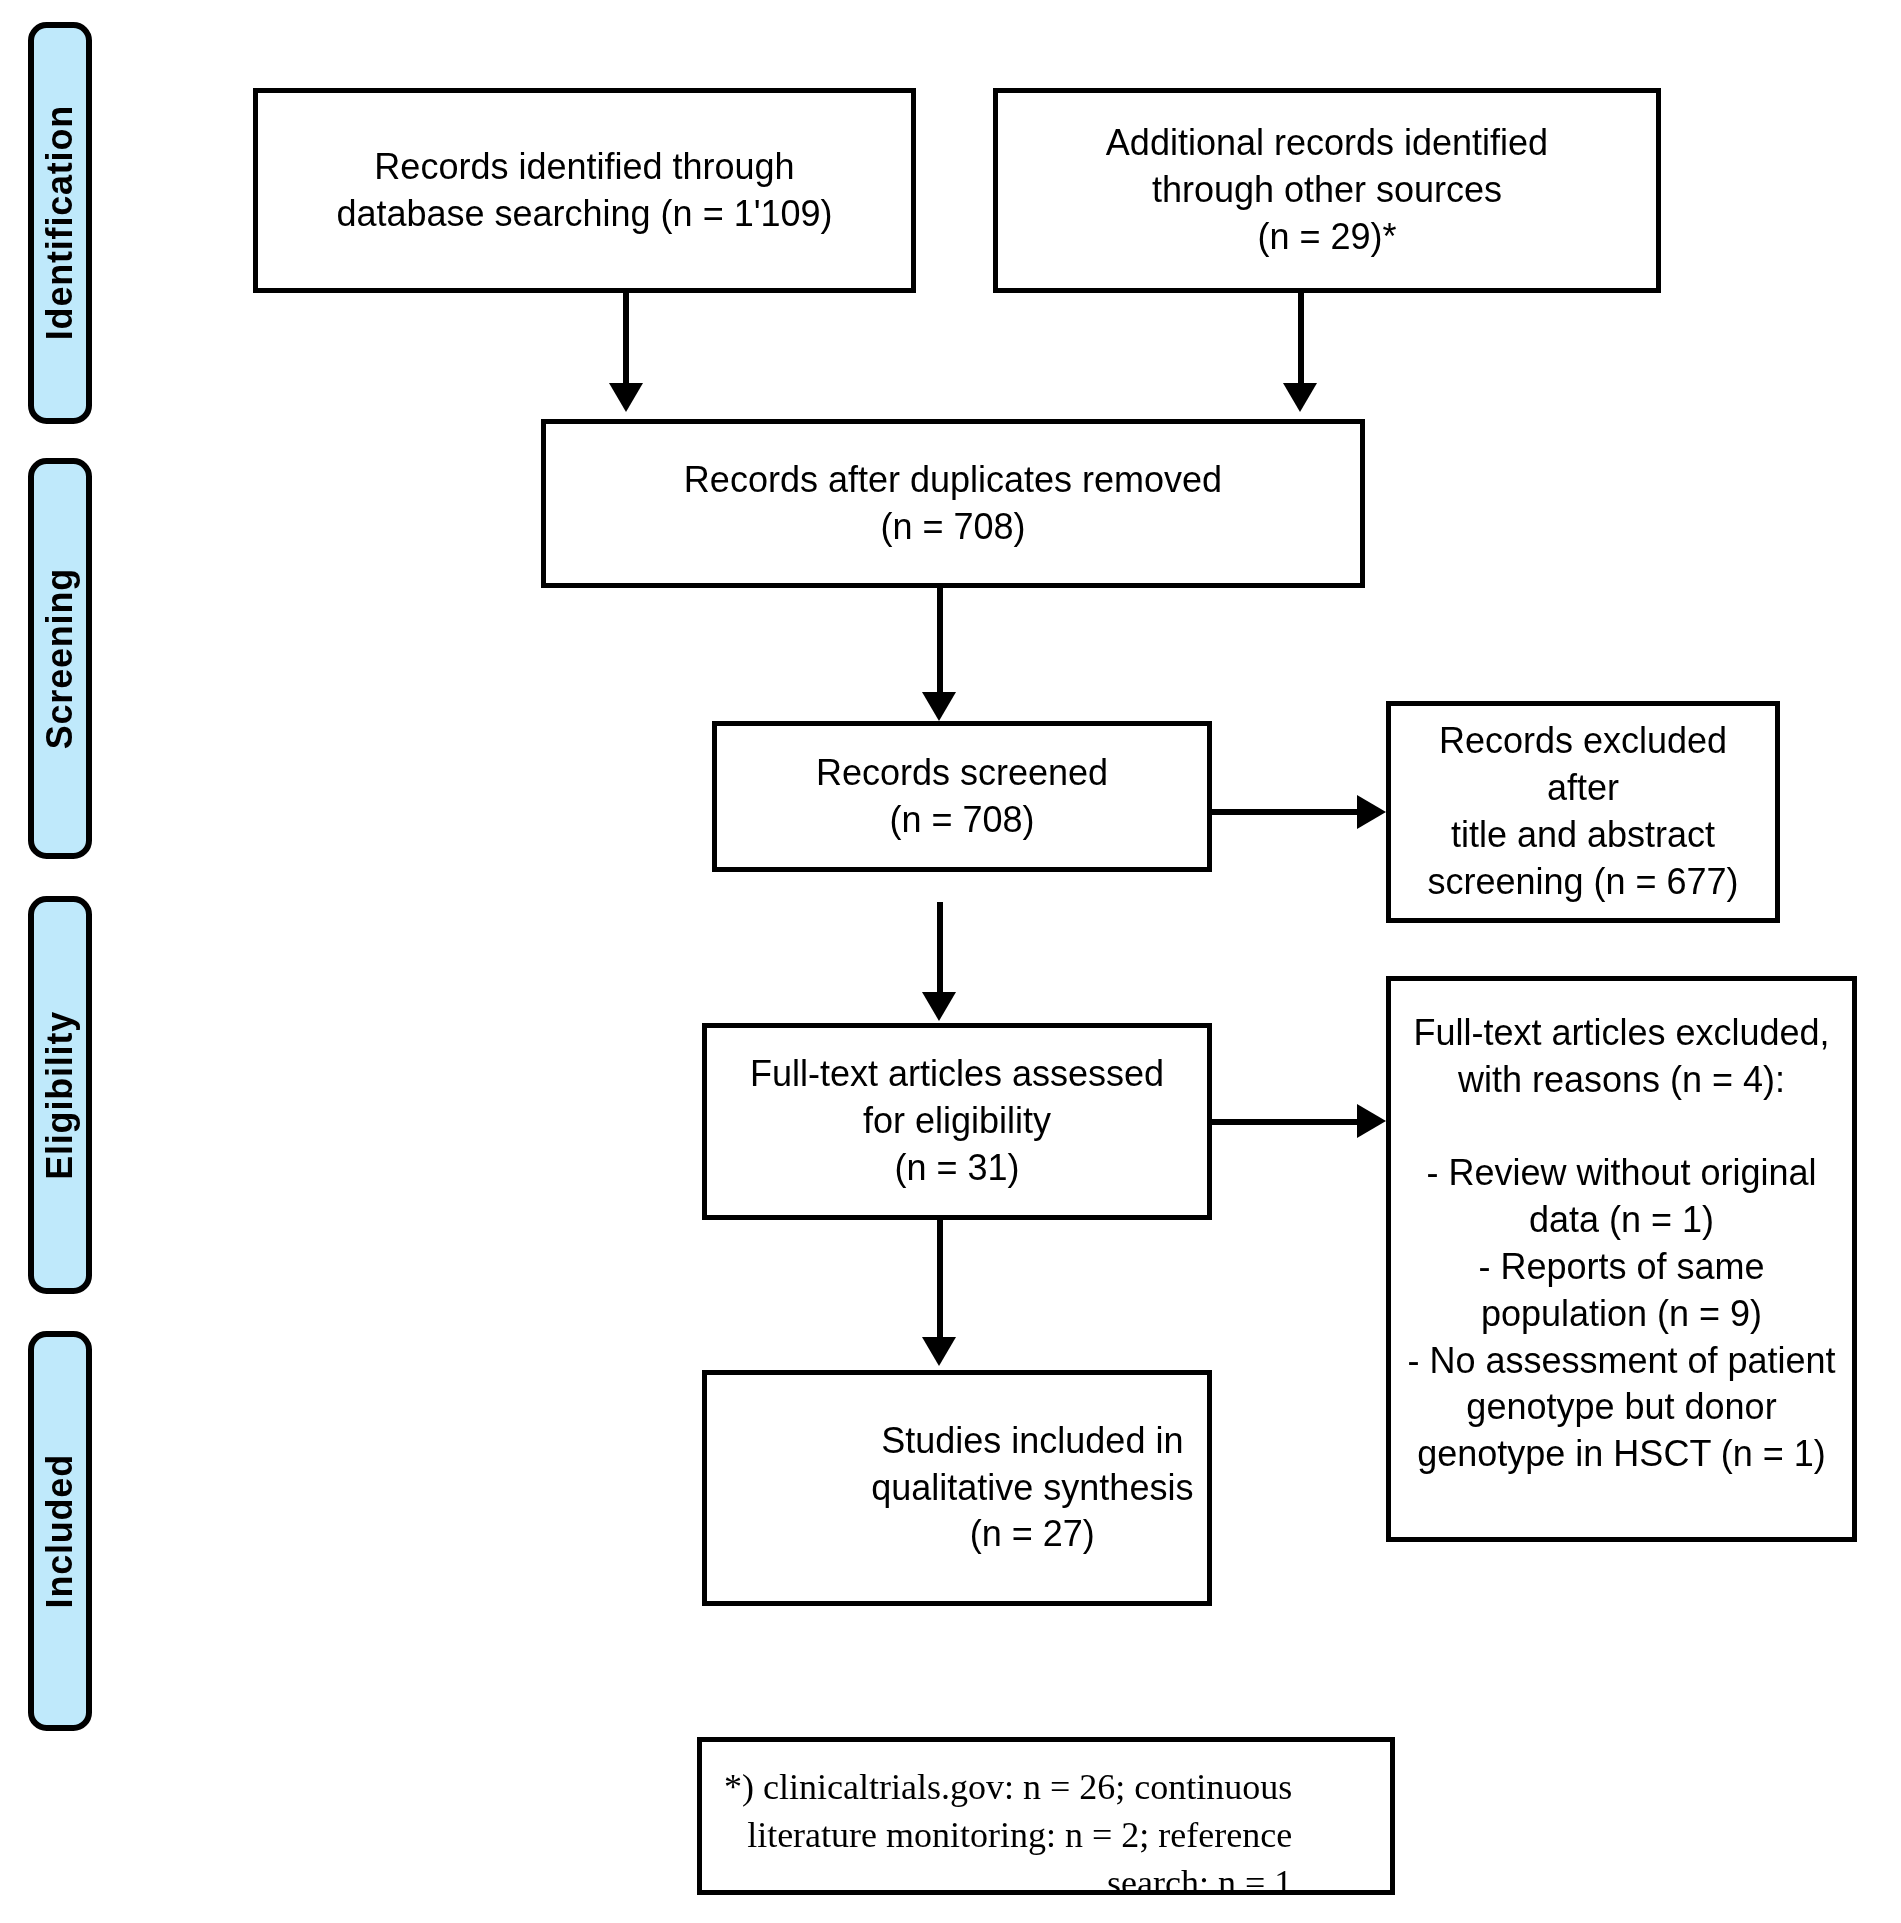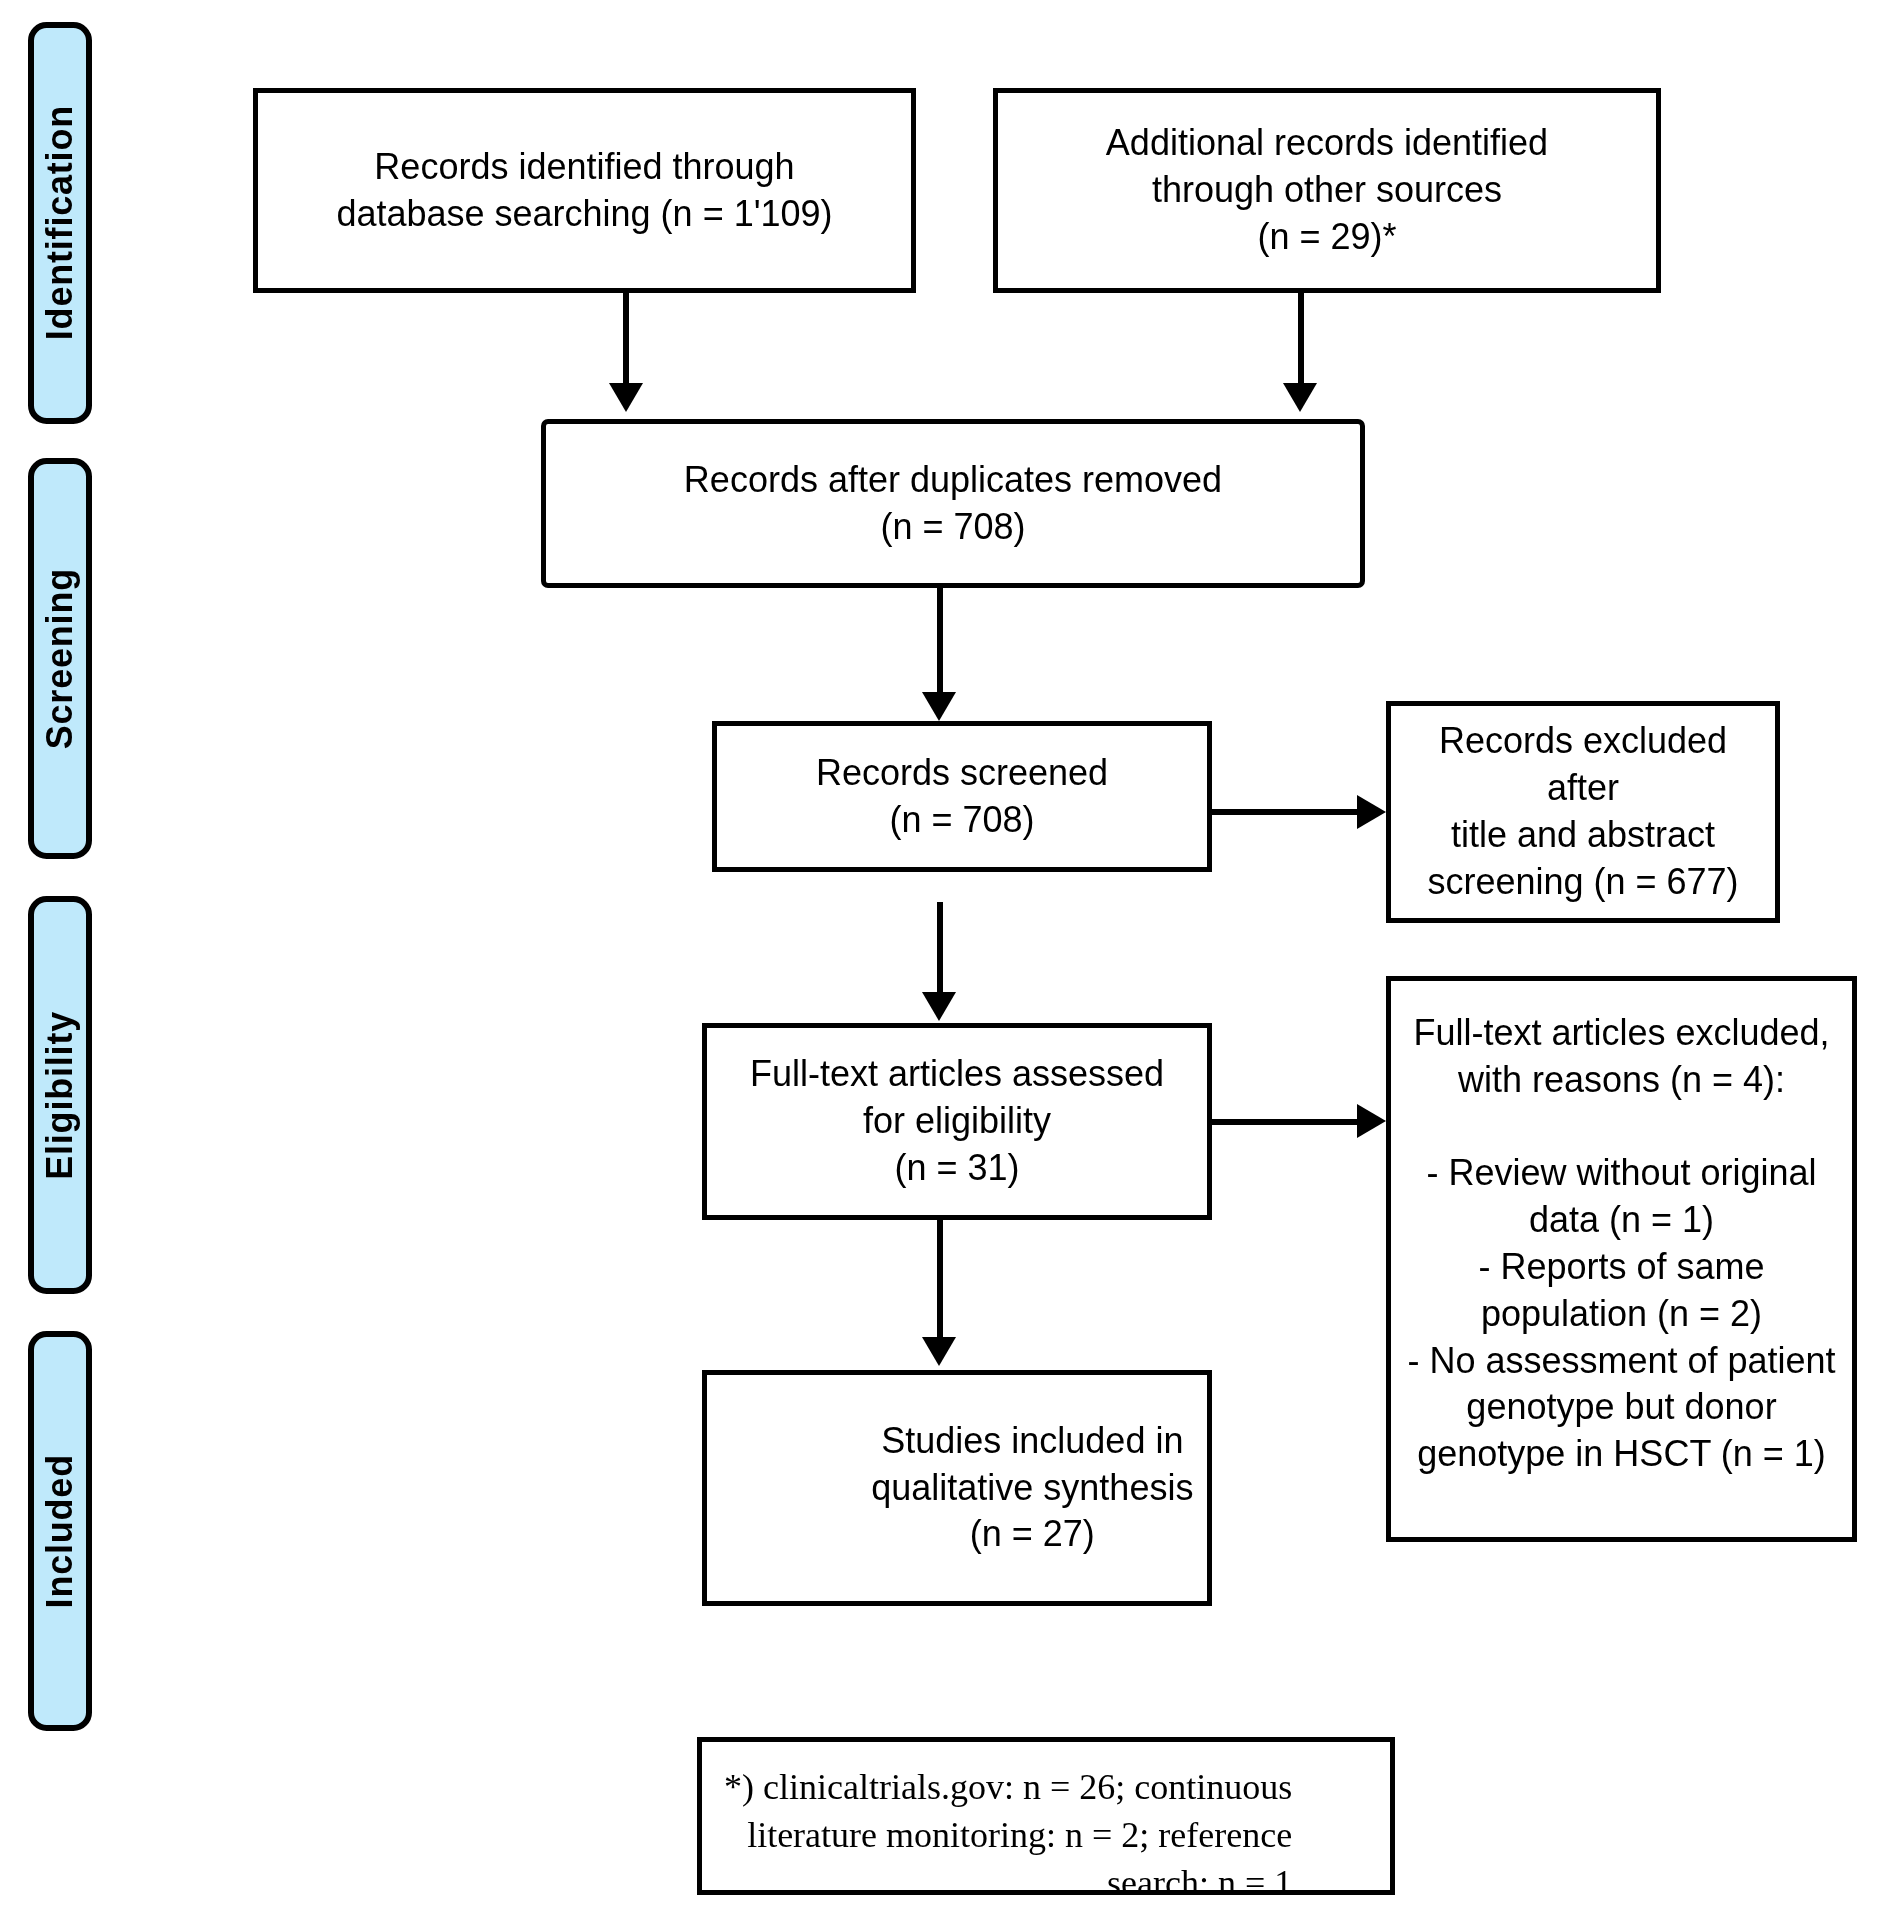--- a/index.html
+++ b/index.html
@@ -138,21 +138,21 @@
 through other sources
 (n = 29)*</span>
   </div>
 
   <div class="vline" style="left:623px; top:293px; height:93px;"></div>
   <div class="arrow-down" style="left:609px; top:383px;"></div>
 
   <div class="vline" style="left:1298px; top:293px; height:93px;"></div>
   <div class="arrow-down" style="left:1283px; top:383px;"></div>
 
-  <div class="fbox" style="left:541px; top:419px; width:824px; height:169px;border-radius:7px;">
+  <div class="fbox" style="left:541px; top:419px; width:824px; height:169px;">
     <span class="txt">Records after duplicates removed
 (n = 708)</span>
   </div>
 
   <div class="vline" style="left:937px; top:587px; height:108px;"></div>
   <div class="arrow-down" style="left:922px; top:692px;"></div>
 
   <div class="fbox" style="left:712px; top:721px; width:500px; height:151px;">
     <span class="txt">Records screened
 (n = 708)</span>
@@ -176,21 +176,21 @@
 (n = 31)</span>
   </div>
 
   <div class="fbox reasons" style="left:1386px; top:976px; width:471px; height:566px;">
     <span class="txt">Full-text articles excluded,
 with reasons (n = 4):
 
 - Review without original
 data (n = 1)
 - Reports of same
-population (n = 2)
+population (n = 9)
 - No assessment of patient
 genotype but donor
 genotype in HSCT (n = 1)</span>
   </div>
 
   <div class="hline" style="left:1212px; top:1119px; width:147px;"></div>
   <div class="arrow-right" style="left:1357px; top:1104px;"></div>
 
   <div class="vline" style="left:937px; top:1220px; height:119px;"></div>
   <div class="arrow-down" style="left:922px; top:1337px;"></div>

